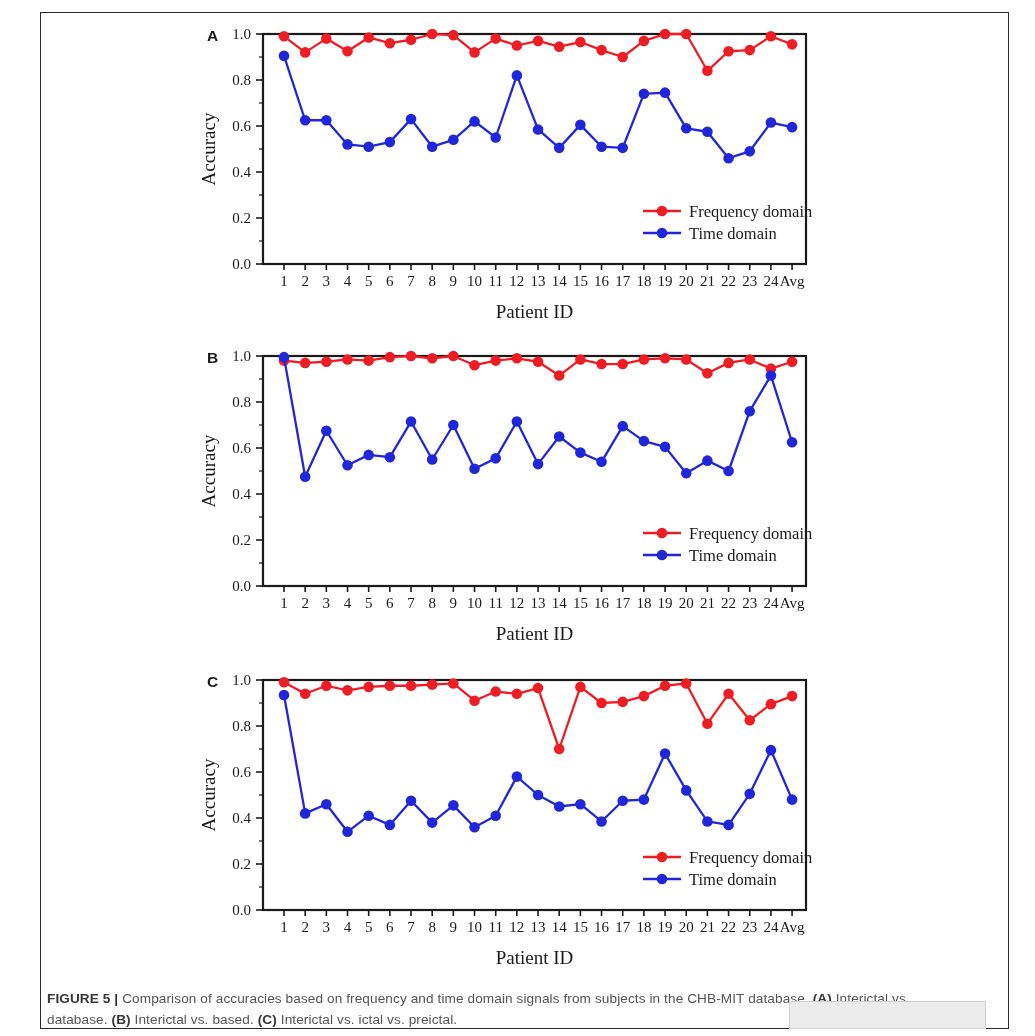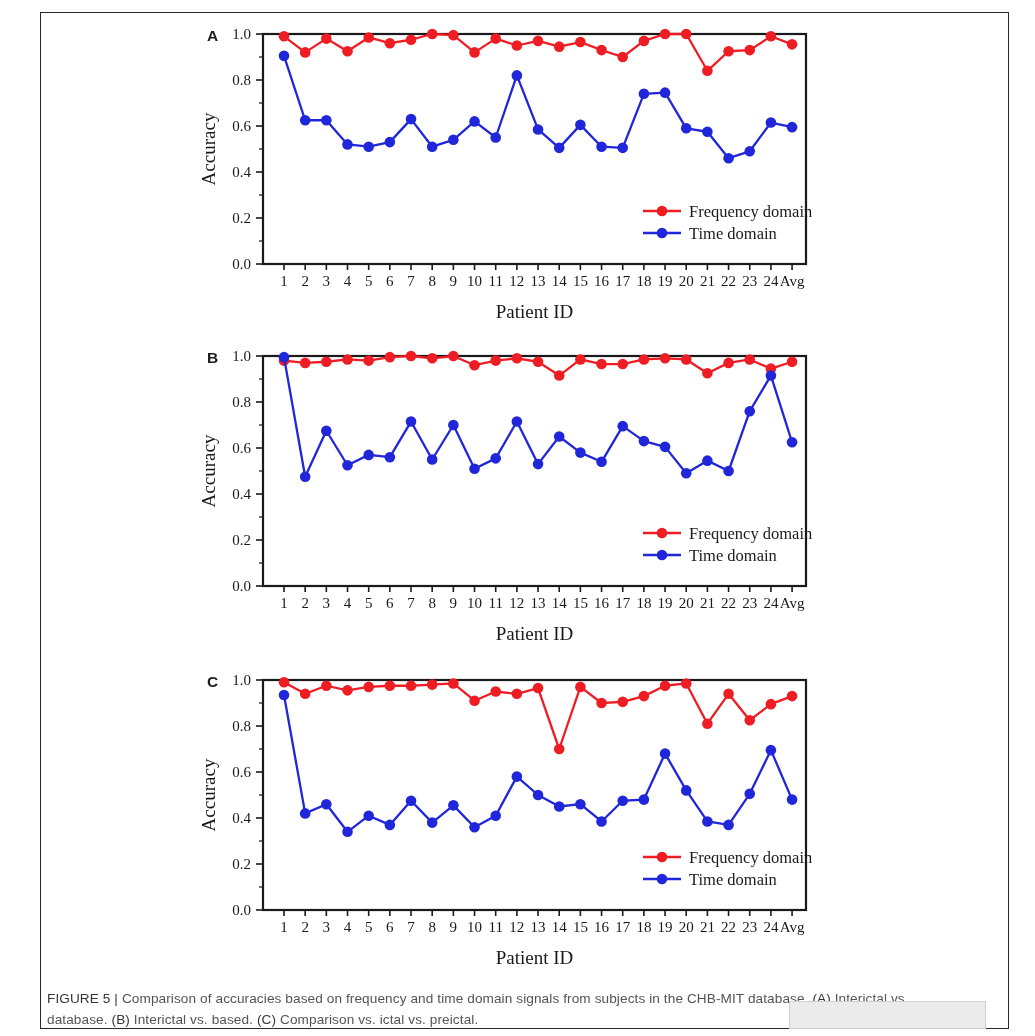--- a/index.html
+++ b/index.html
@@ -6,21 +6,21 @@
   #page{position:relative;width:1035px;height:1036px;background:#fff;overflow:hidden;
         font-family:"Liberation Sans",sans-serif;}
   #page-border{position:absolute;left:40px;top:12px;width:969px;height:1017px;
         border:1.5px solid #2a2a2a;box-sizing:border-box;background:#fff;}
   .chart-svg{position:absolute;left:185px;width:840px;height:322px;}
   #chart-a{top:14px;}
   #chart-b{top:336px;}
   #chart-c{top:660px;}
   #figure-caption{position:absolute;left:47px;top:988px;width:925px;
         font-size:13.6px;line-height:1.58;color:#545454;letter-spacing:.1px;}
-  .cap-b{font-weight:normal;color:#363636;}
+  .cap-b{font-weight:bold;color:#363636;}
   #overlay-box{position:absolute;left:789px;top:1001px;width:197px;height:28px;
         background:#ebebeb;border:1px solid #cfcfcf;box-sizing:border-box;}
 </style>
 </head>
 <body>
 
 <div id="page">
   <div id="page-border"></div>
 
   <svg id="chart-a" class="chart-svg" viewBox="0 0 840 322">
@@ -442,17 +442,17 @@
     </svg>
 
   <div id="figure-caption">
     <span class="cap-b">FIGURE 5 |</span>
     <span>Comparison of accuracies based on frequency and time domain signals from subjects in the CHB-MIT database.</span>
     <span class="cap-b">(A)</span>
     <span>Interictal vs. database.</span>
     <span class="cap-b">(B)</span>
     <span>Interictal vs. based.</span>
     <span class="cap-b">(C)</span>
-    <span>Comparison vs. ictal vs. preictal.</span>
+    <span>Interictal vs. ictal vs. preictal.</span>
   </div>
 
   <div id="overlay-box"></div>
 </div>
 
 </body></html>

